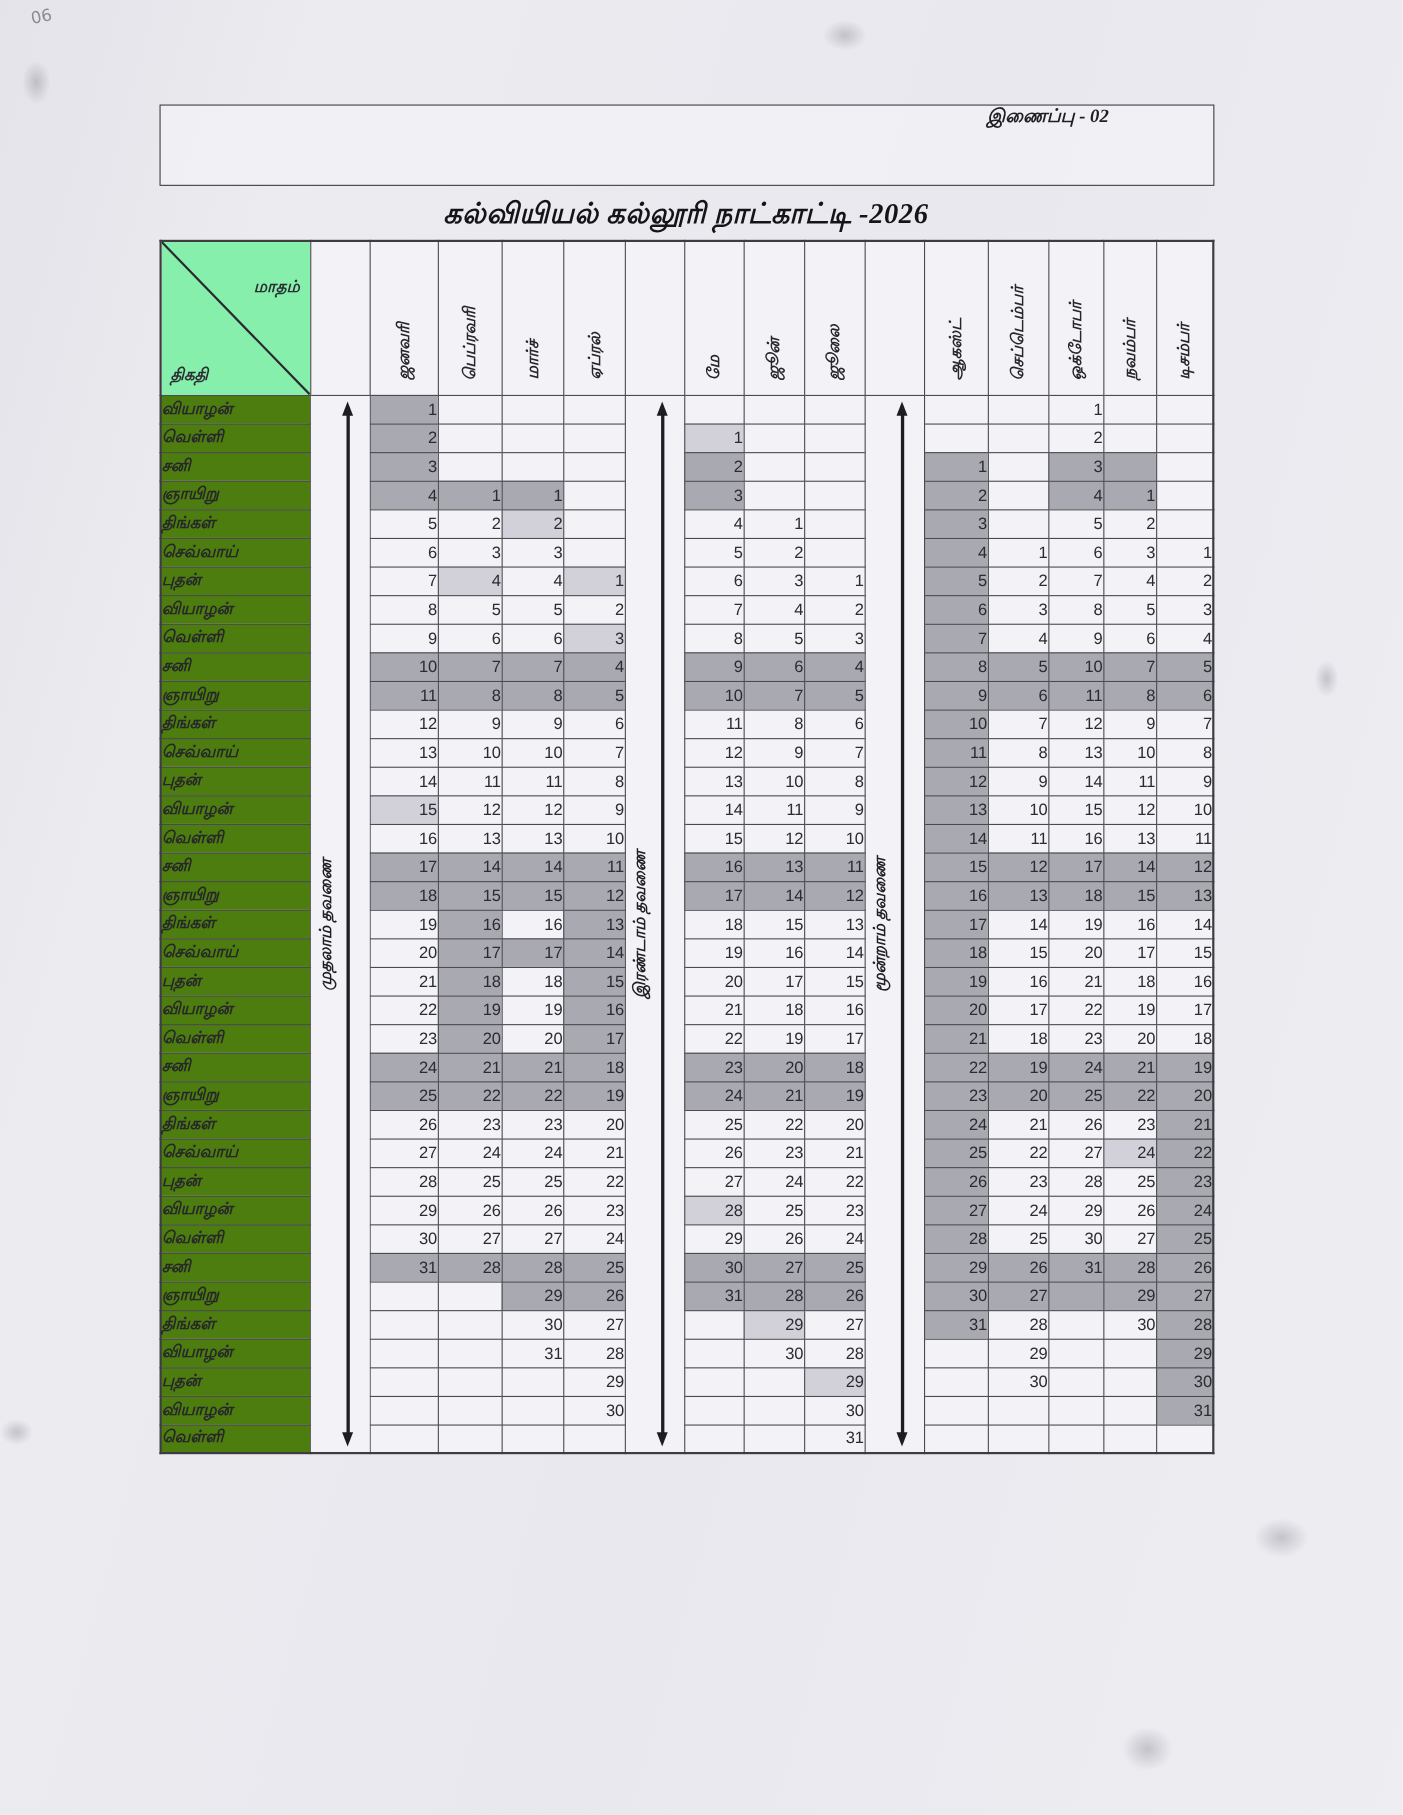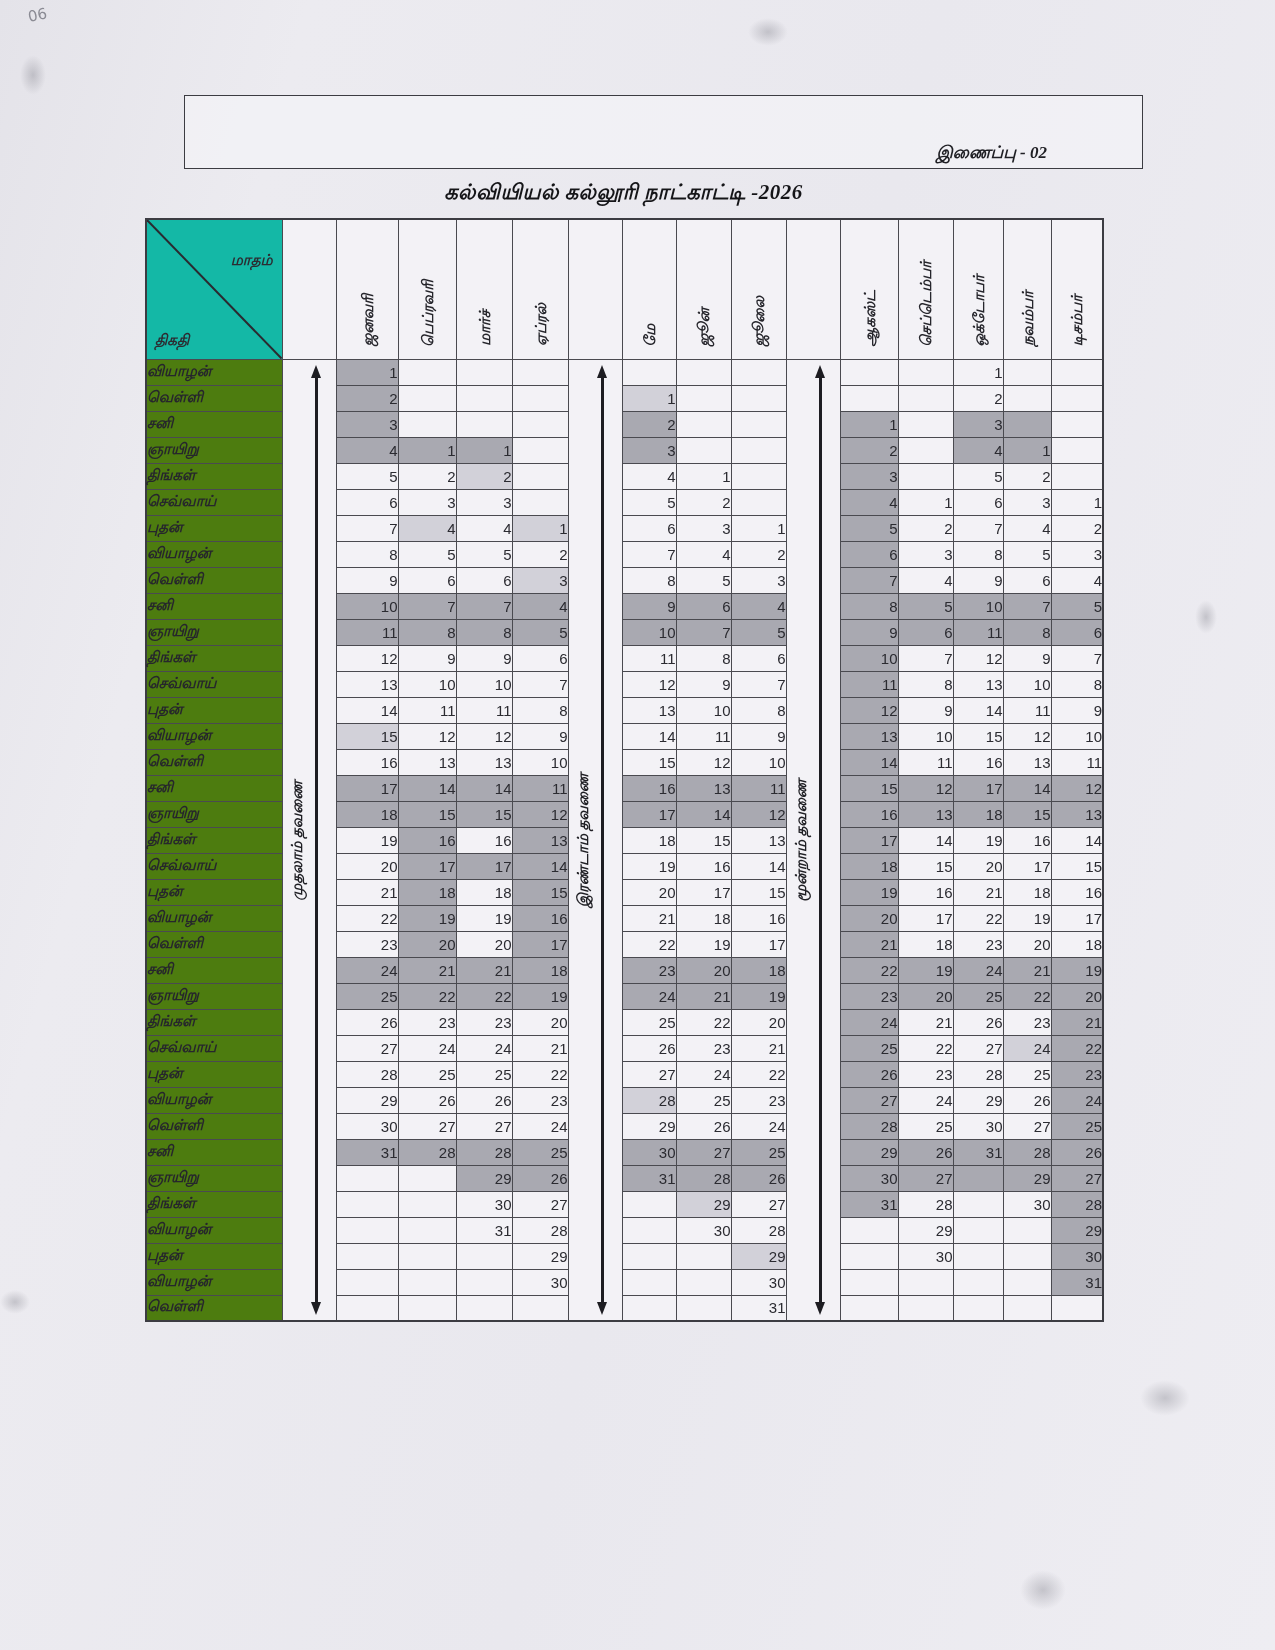--- a/index.html
+++ b/index.html
@@ -9,44 +9,44 @@
     font-family:"Liberation Serif", serif;color:#2c2c32;
   }
   
   .artifact{position:absolute;pointer-events:none;}
   .smudge{background:radial-gradient(ellipse at center,rgba(120,120,130,.35),rgba(120,120,130,0) 70%);}
   .pencil{font-family:"DejaVu Sans",sans-serif;color:#8b8b94;font-size:15px;transform:rotate(-12deg);}
   
   .topbox{
     position:absolute;left:145px;top:95px;width:957px;height:72px;
     border:1.6px solid #3c3c42;background:rgba(246,245,249,.55);
-    display:flex;align-items:flex-end;justify-content:flex-end;margin-left:39px;
+    display:flex;align-items:flex-start;justify-content:flex-end;
   }
   .annex{font-size:17px;font-weight:bold;font-style:italic;padding:0 95px 4px 0;color:#1f1f24;}
   .sheet-title{
     position:absolute;left:145px;top:180px;width:957px;text-align:center;
-    font-size:21px;font-weight:bold;font-style:italic;color:#151518;letter-spacing:.5px;
+    font-size:26px;font-weight:bold;font-style:italic;color:#151518;letter-spacing:.5px;
   }
   
   table.cal{
     position:absolute;left:145px;top:218px;border-collapse:collapse;table-layout:fixed;
     background:#f3f2f6;border:2px solid #3c3c42;
   }
   table.cal th, table.cal td{border:1px solid #4a4a50;padding:0;box-sizing:border-box;}
   thead tr{height:140px;}
   tbody tr{height:26px;}
   th.monthhead{vertical-align:bottom;background:#f3f2f6;}
   th.monthhead .vert{
     writing-mode:vertical-rl;transform:rotate(180deg);
     font-size:15px;font-weight:bold;font-style:italic;color:#26262c;
     display:inline-block;margin:0 0 8px 0;max-height:126px;white-space:nowrap;
   }
   th.termhead{background:#f3f2f6;}
   
-  th.corner{position:relative;background:#14b8a6;}
+  th.corner{position:relative;background:#86efac;}
   th.corner svg{position:absolute;inset:0;width:100%;height:100%;}
   .corner-month{position:absolute;top:32px;right:9px;font-size:15px;font-style:italic;font-weight:bold;}
   .corner-date{position:absolute;bottom:8px;left:8px;font-size:15px;font-style:italic;font-weight:bold;}
   
   td.dayname{
     font-size:15px;font-style:italic;font-weight:bold;color:#26262c;
     padding-left:8px;text-align:left;background:#4d7c0f;white-space:nowrap;
   }
   
   td.num{

